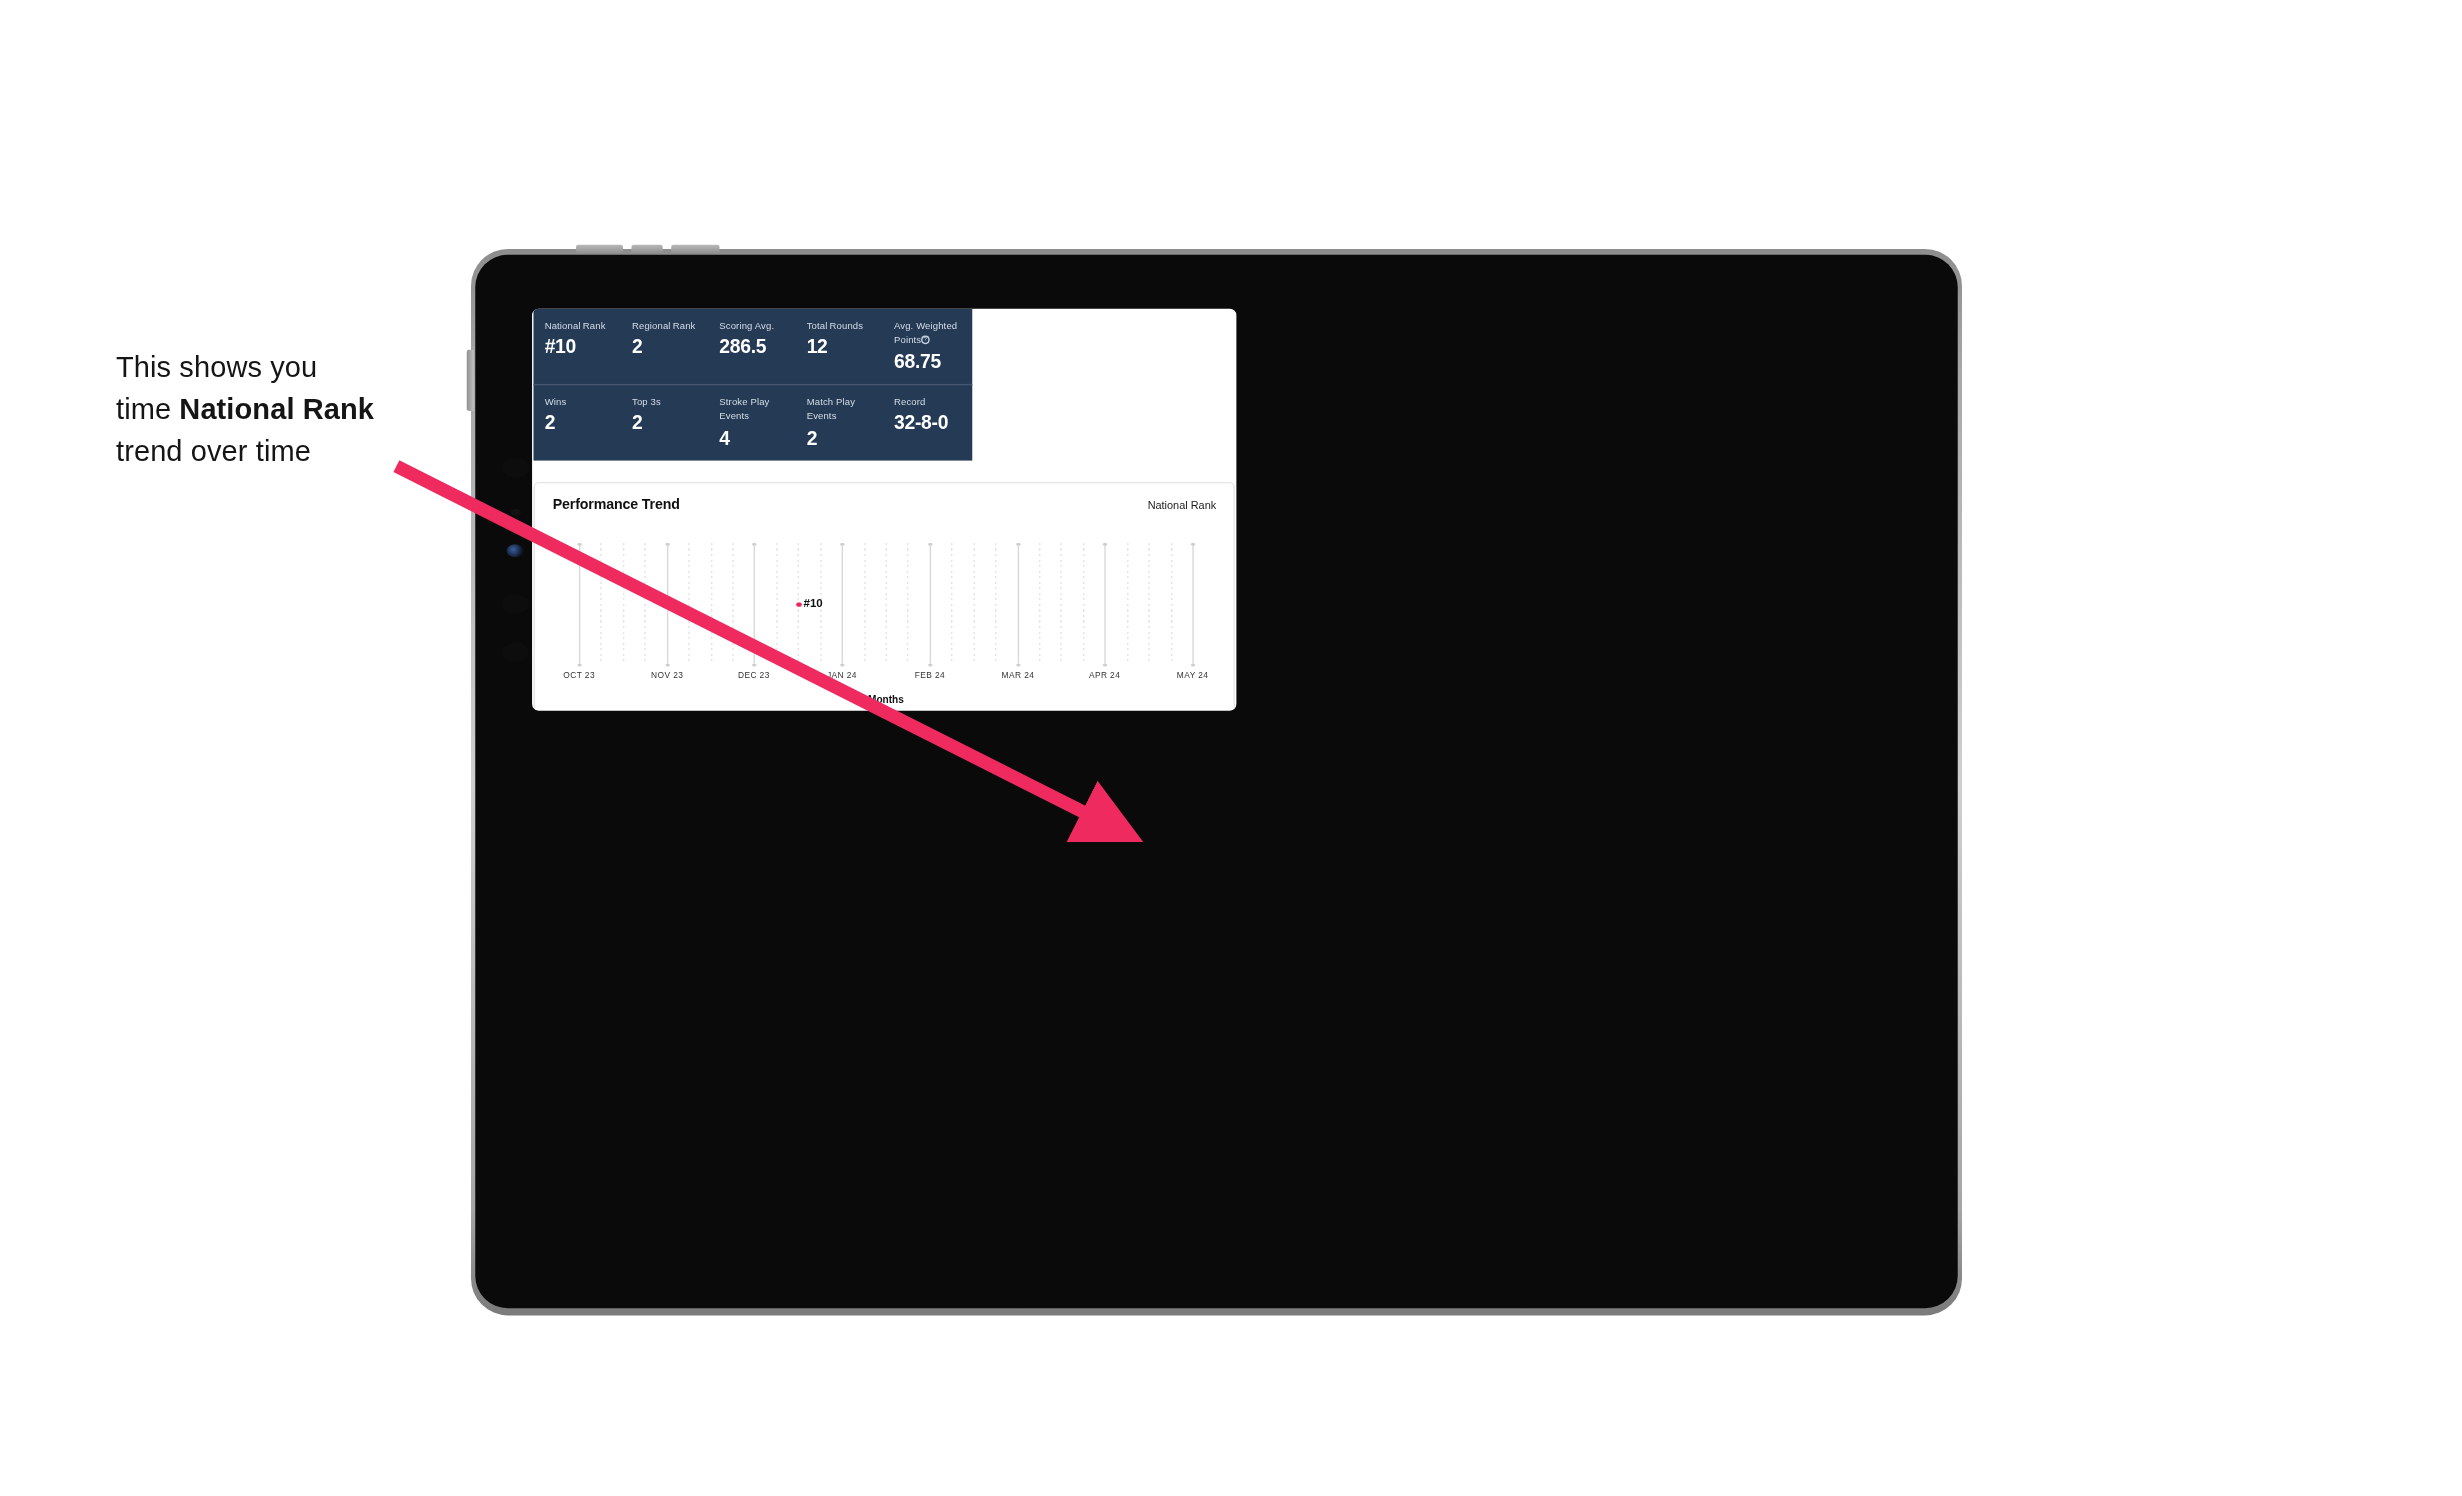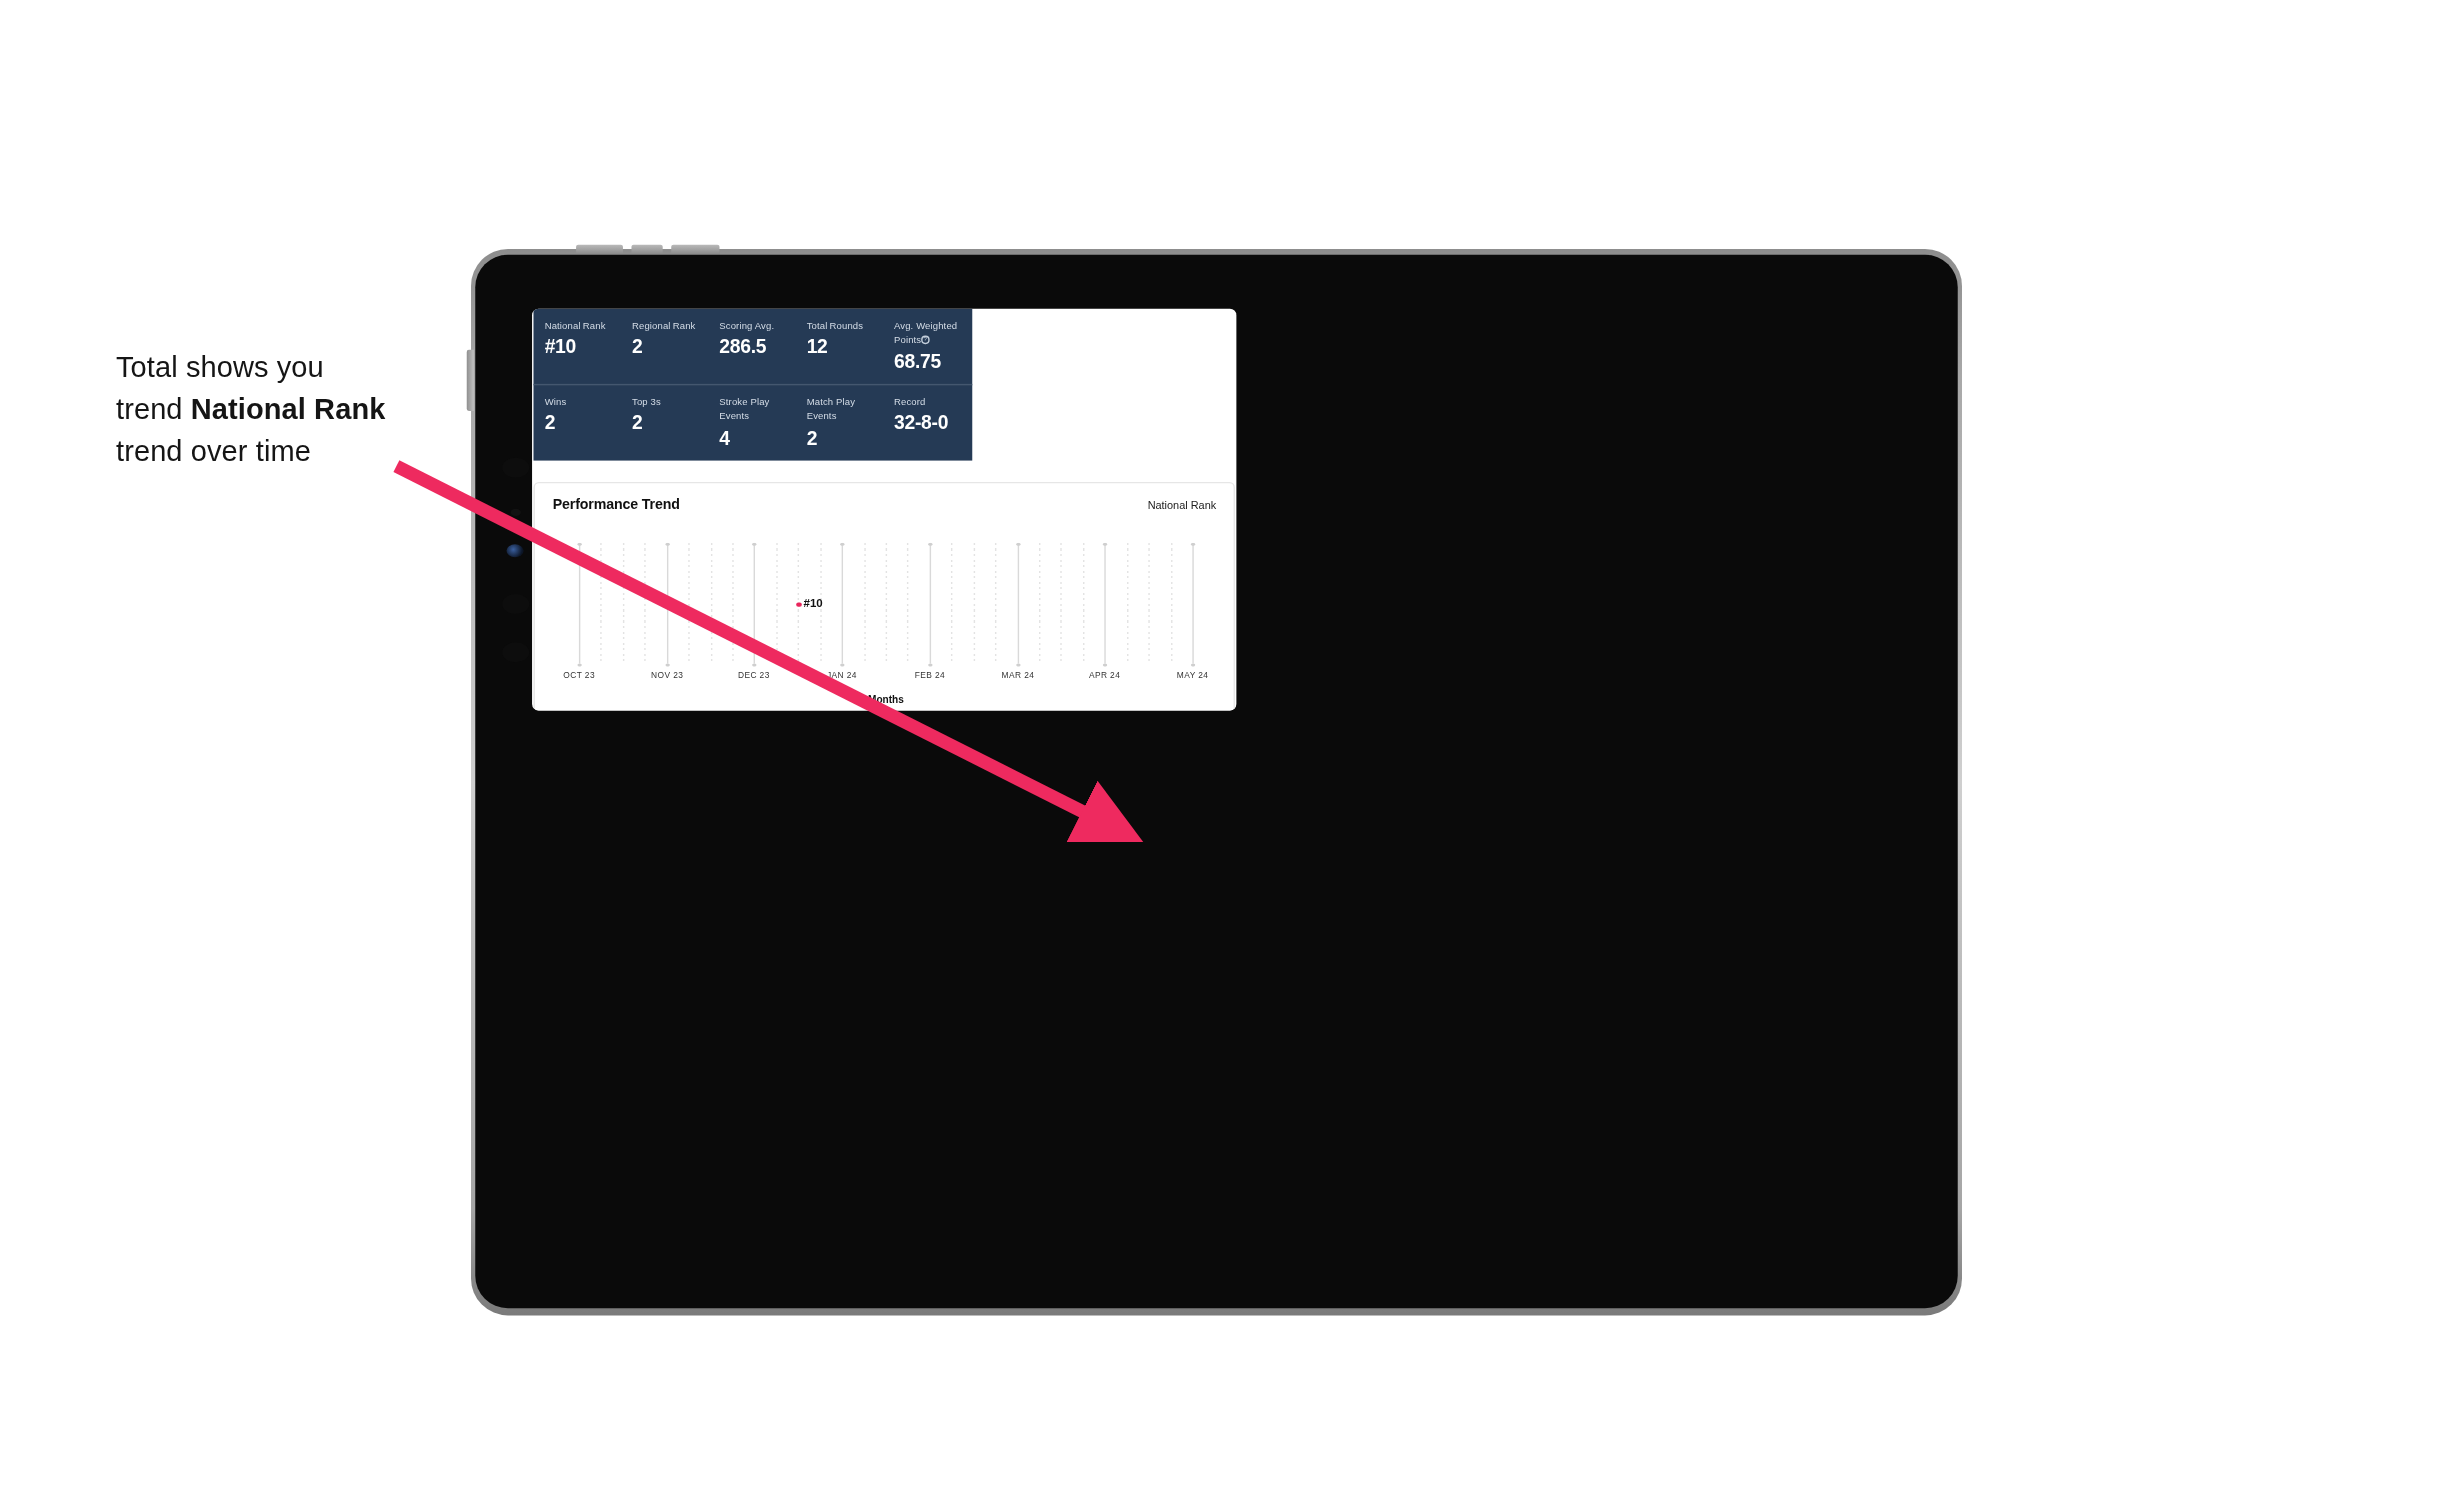--- a/index.html
+++ b/index.html
@@ -133,22 +133,22 @@
     position:absolute; left:240px; top:49px;
     font-size:8.1px; font-weight:700; color:#111;
   }
 </style>
 </head>
 <body>
 
 <div id="stage">
 
   <div id="annotation">
-    <div>Total shows you</div>
-    <div><span>trend </span><b>National Rank</b></div>
+    <div>This shows you</div>
+    <div><span>time </span><b>National Rank</b></div>
     <div>trend over time</div>
   </div>
 
   <div id="tablet">
     <div class="tab-outer"></div>
     <div class="tab-btn b1"></div>
     <div class="tab-btn b2"></div>
     <div class="tab-btn b3"></div>
     <div class="tab-sidebtn sb1"></div>
     <div class="tab-inner"></div>

